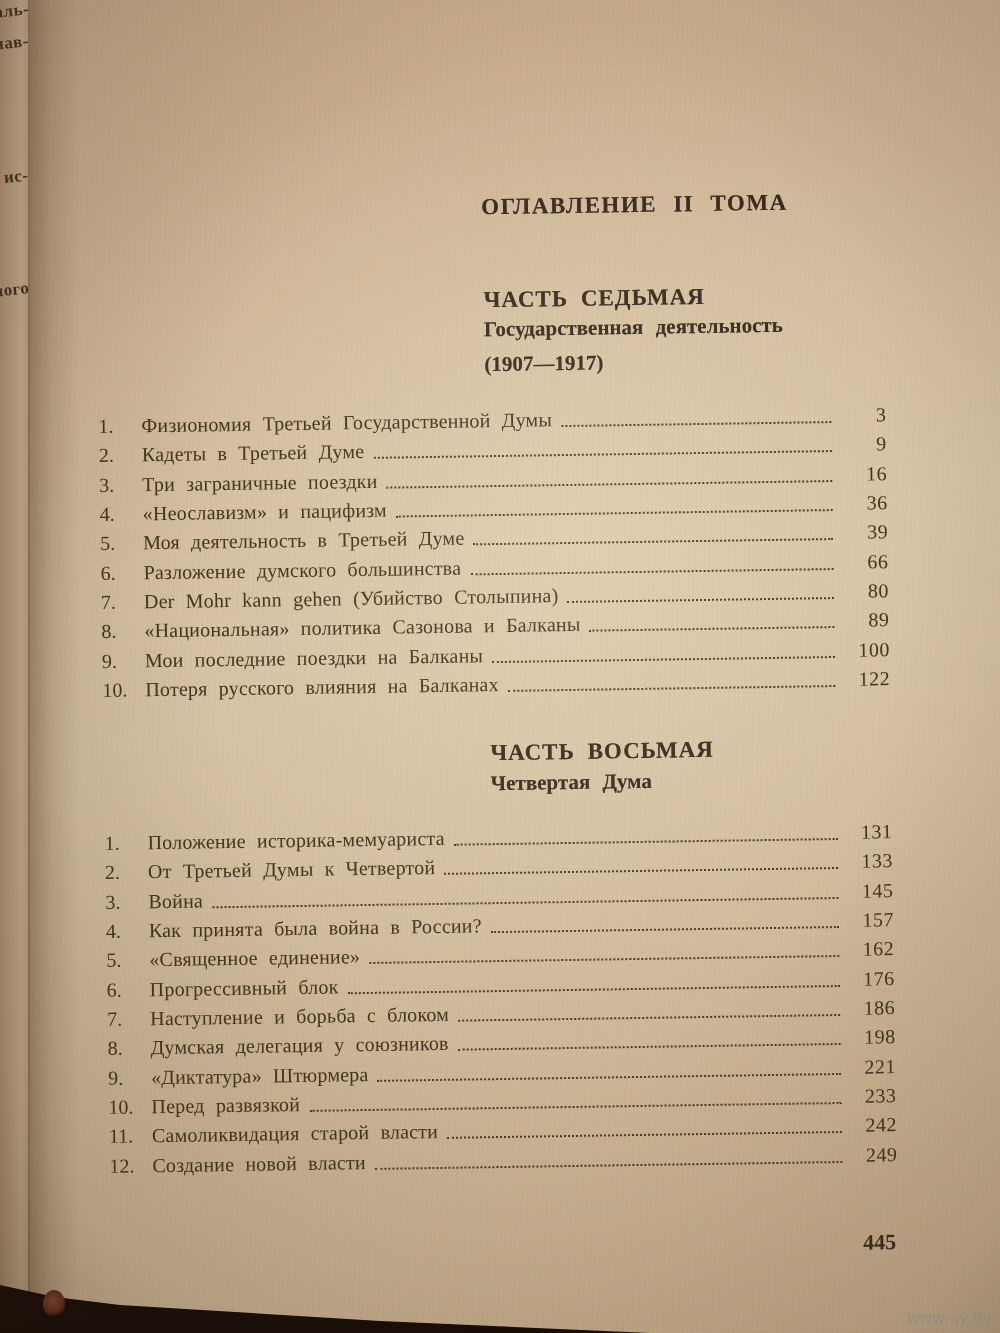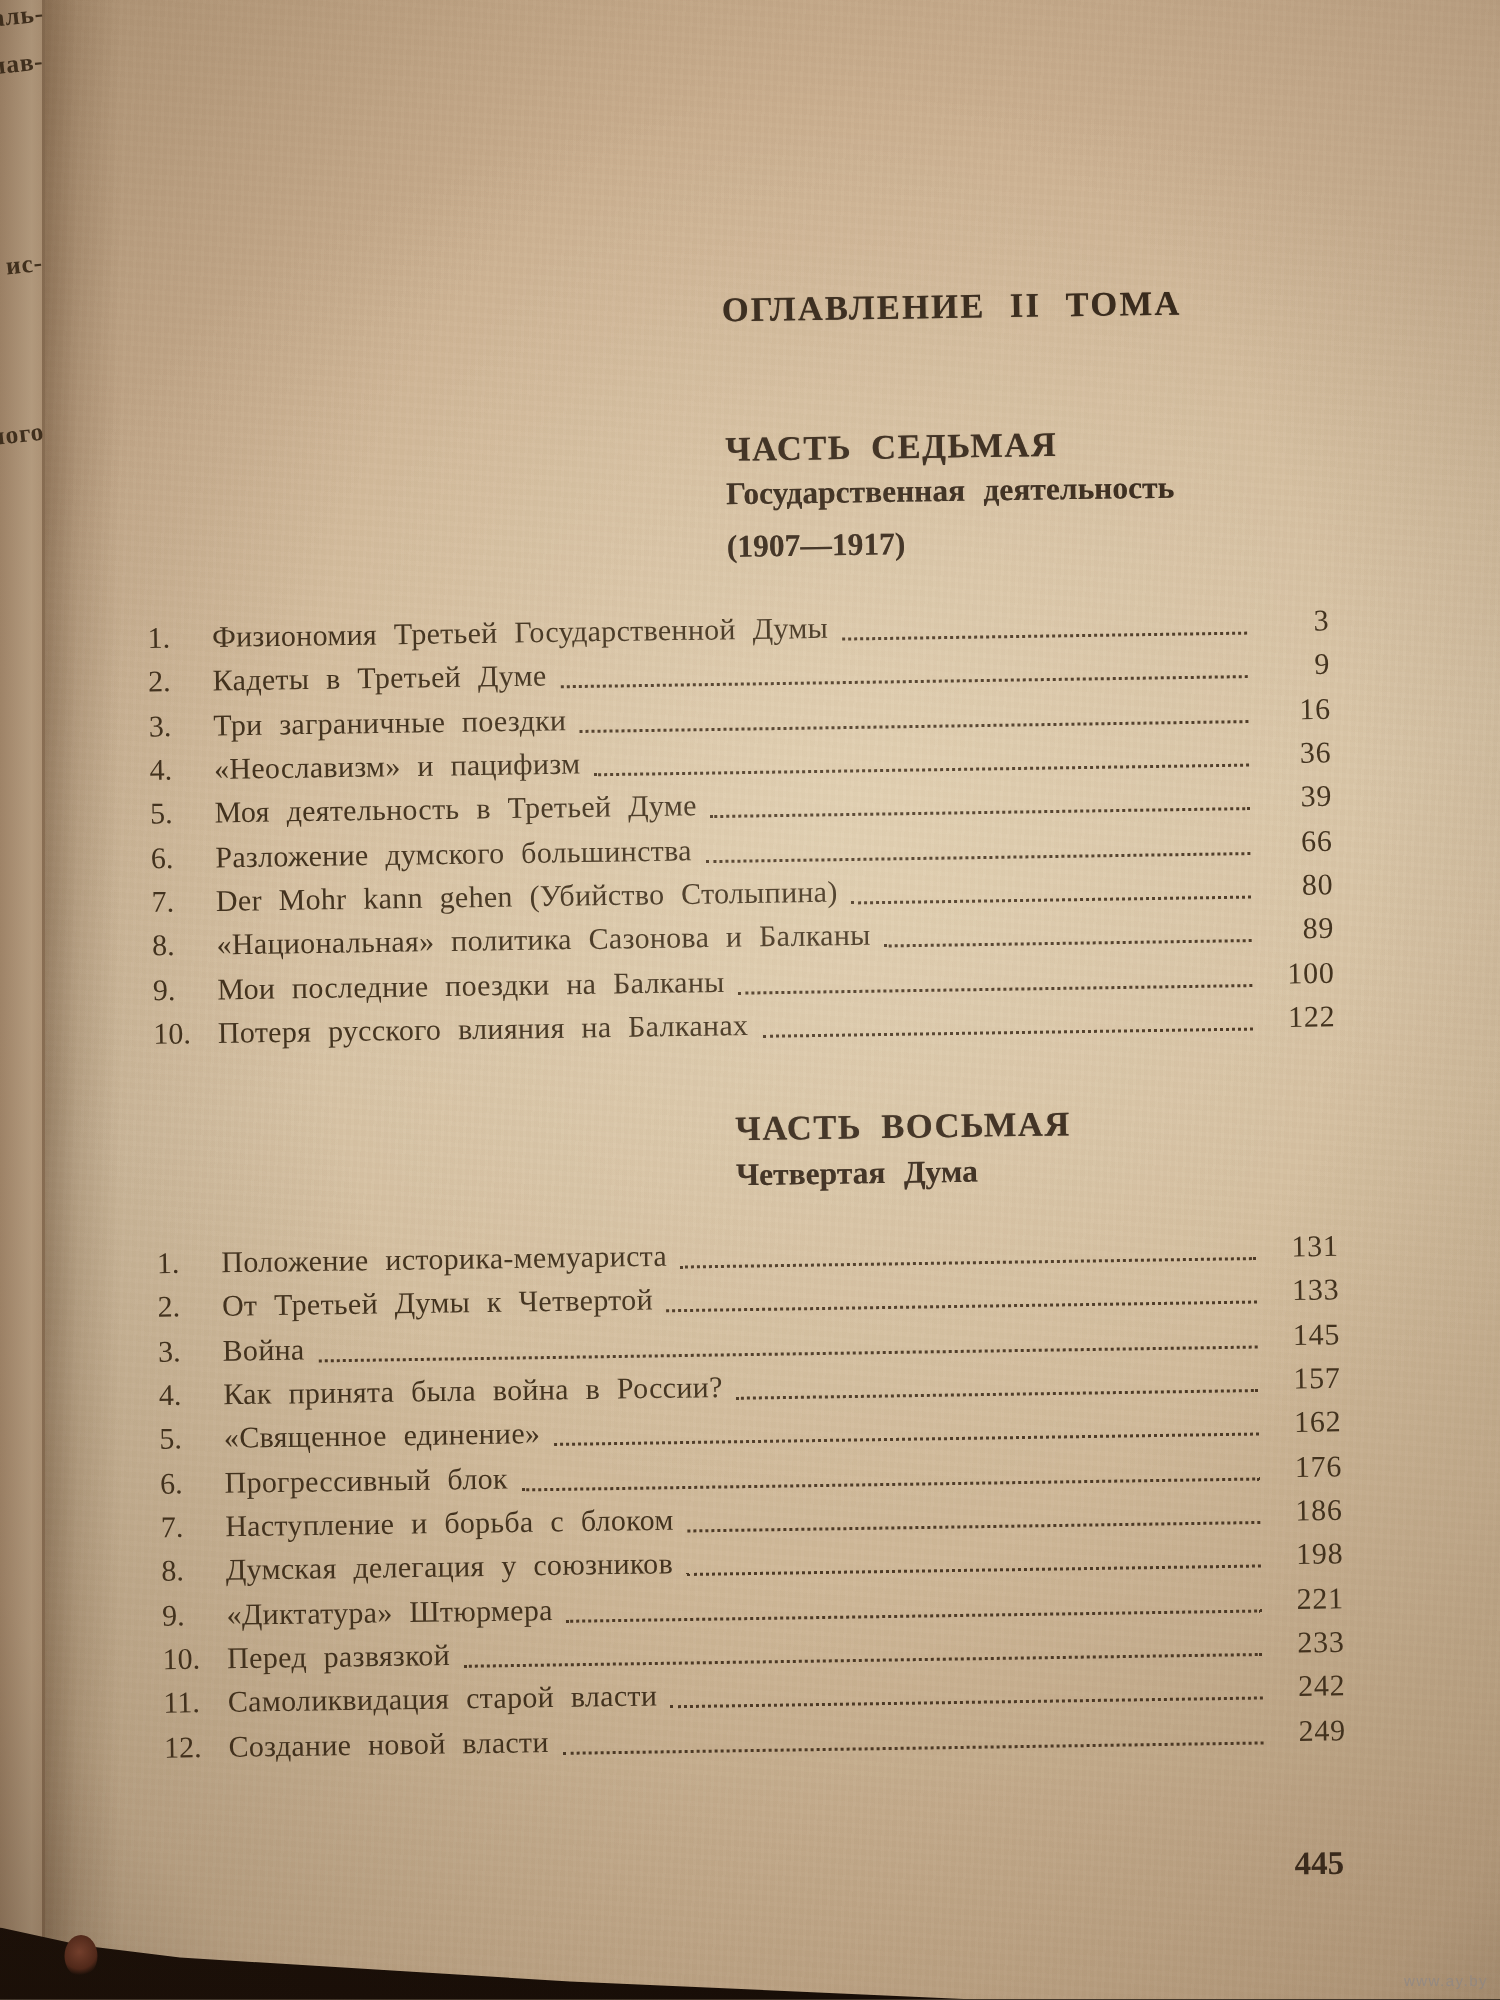--- a/index.html
+++ b/index.html
@@ -74,21 +74,21 @@
     position:absolute;left:43px;top:1290px;width:22px;height:28px;border-radius:50%;
     background:radial-gradient(circle at 45% 40%, #8a4a36 0%, #5c2c1d 55%, rgba(60,28,18,0) 75%);
   }
   .vignette{
     position:absolute;inset:0;pointer-events:none;
     background:radial-gradient(ellipse at 55% 42%, rgba(255,248,230,.10) 0%, rgba(0,0,0,0) 45%, rgba(58,37,19,.17) 84%, rgba(42,26,13,.32) 100%);
   }
   .watermark{
     position:absolute;right:8px;bottom:6px;
     font-family:"Liberation Sans","DejaVu Sans",sans-serif;
-    font-size:10px;color:rgba(135,133,138,.6);letter-spacing:1px;margin-top:12px;
+    font-size:16px;color:rgba(135,133,138,.6);letter-spacing:1px;margin-top:12px;
   }
 </style>
 </head>
 <body>
 
 <div class="photo">
   <div class="paper"></div>
   <div class="grain"></div>
 
   <div class="left-strip" id="fragments">

